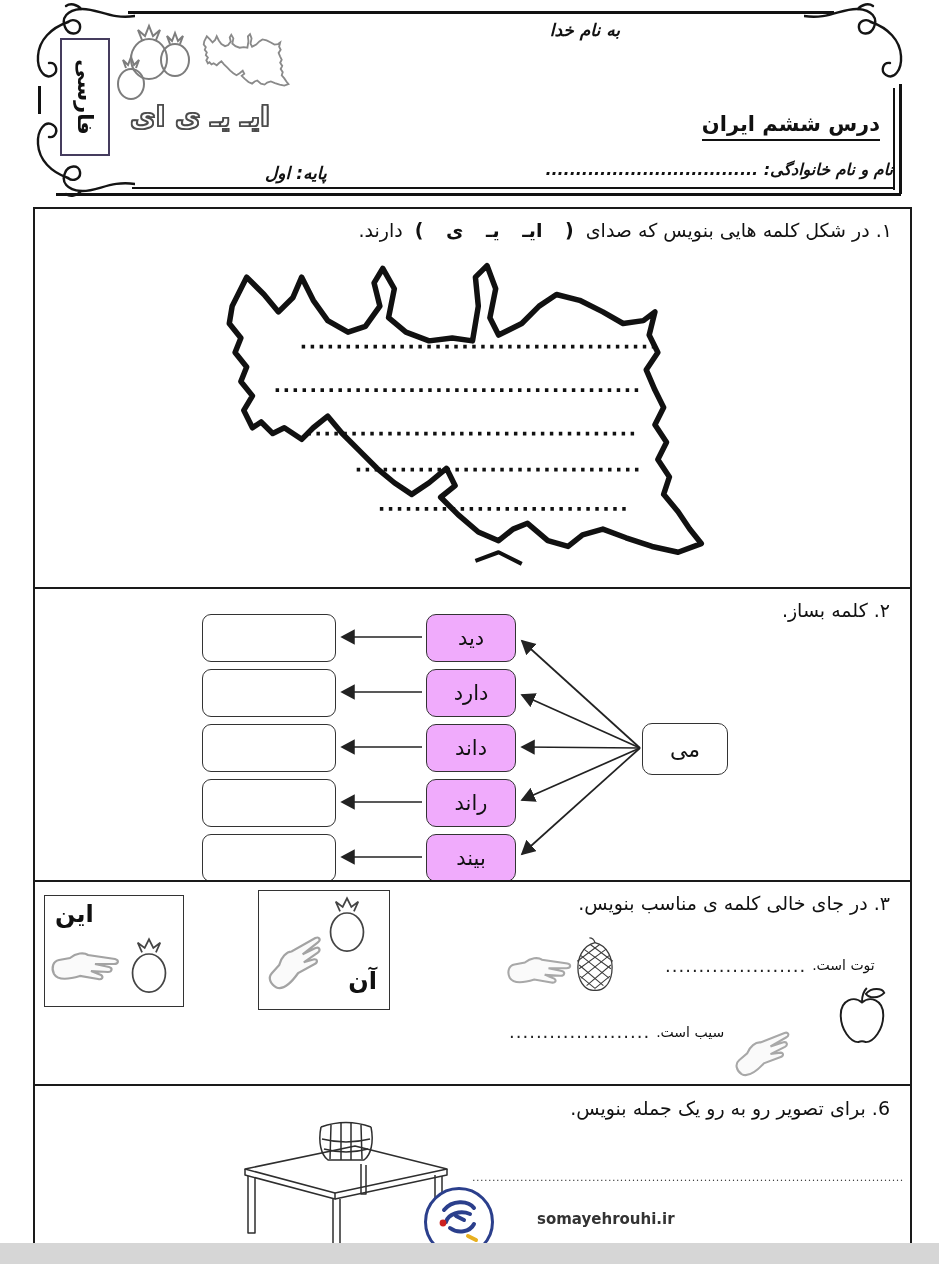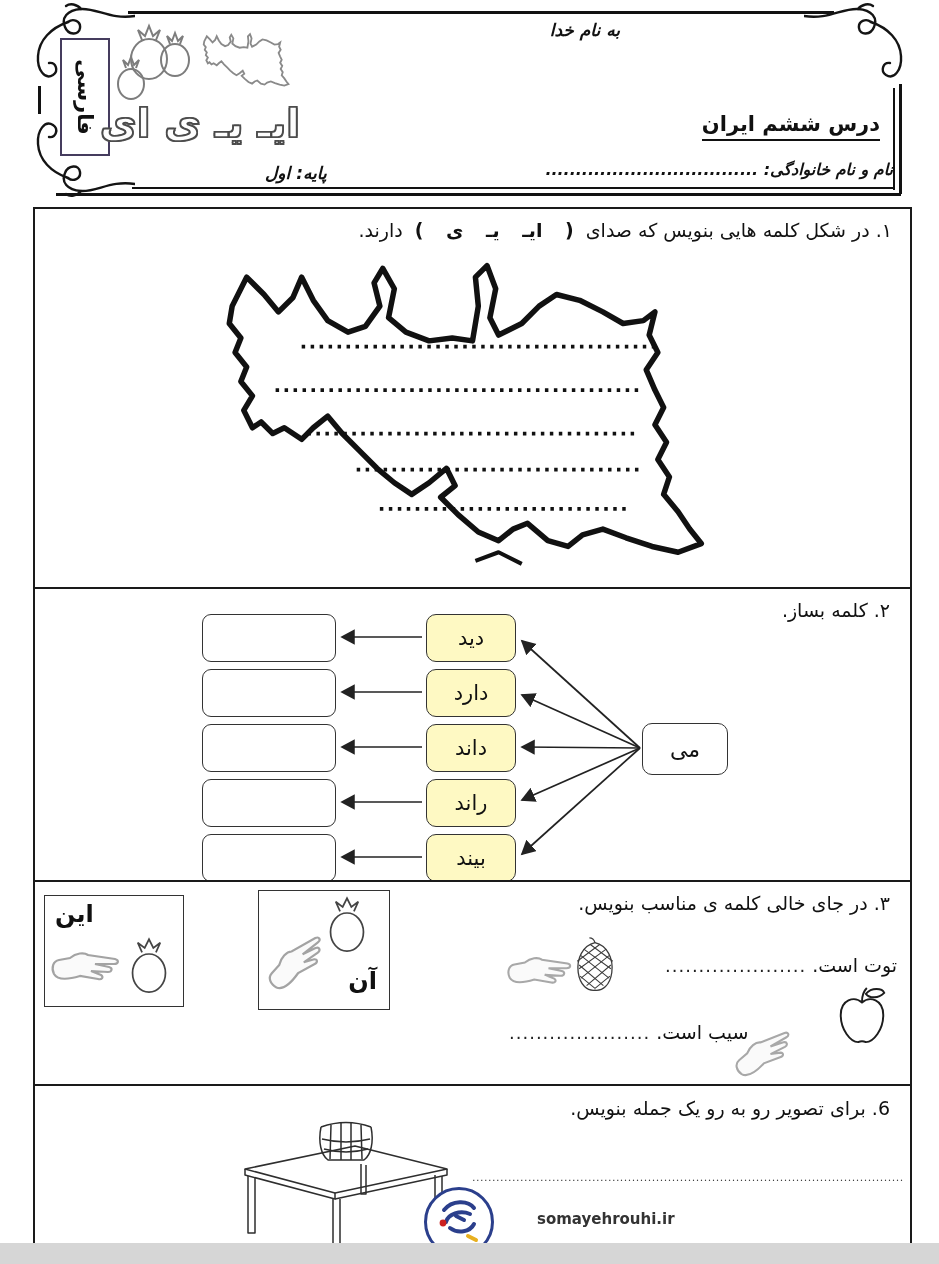--- a/index.html
+++ b/index.html
@@ -14,56 +14,56 @@
   .hdr-line{position:absolute;background:#121212;}
   .corner{position:absolute;width:110px;height:92px;}
   .bismillah{position:absolute;left:420px;top:20px;width:200px;text-align:right;
     font-style:italic;font-weight:bold;font-size:17px;direction:rtl;}
   .subject-box{position:absolute;left:60px;top:38px;width:46px;height:114px;
     border:2.5px solid #453c5e;background:#fff;}
   .subject-text{position:absolute;left:-34px;top:34px;width:114px;height:46px;
     transform:rotate(90deg);text-align:center;line-height:46px;
     font-weight:bold;font-size:21px;}
   .letters{position:absolute;left:95px;top:100px;width:210px;text-align:center;
-    direction:rtl;font-size:40px;font-weight:bold;color:#fdfdfd;
+    direction:rtl;font-size:28px;font-weight:bold;color:#fdfdfd;
     -webkit-text-stroke:1.6px #4a4a4a;
     text-shadow:-1px -1px 0 #5a5a5a,1px -1px 0 #5a5a5a,-1px 1px 0 #5a5a5a,1px 1px 0 #5a5a5a;}
   .lesson-title{position:absolute;right:59px;top:112px;direction:rtl;
     font-weight:bold;font-size:21px;border-bottom:2.5px solid #111;padding-bottom:3px;}
   .name-field{position:absolute;right:46px;top:160px;direction:rtl;
     font-style:italic;font-weight:bold;font-size:16px;}
   .grade{position:absolute;left:265px;top:163px;direction:rtl;
     font-style:italic;font-weight:bold;font-size:17px;}
 
   
   .main-box{position:absolute;left:33px;top:207px;width:875px;height:1035px;
     border:2px solid #1a1a1a;border-bottom-width:5px;background:#fff;}
   .divider{position:absolute;left:0;right:0;height:2px;background:#1a1a1a;}
   .q-title{position:absolute;direction:rtl;font-size:19px;white-space:nowrap;}
   .q1-sounds{font-weight:bold;word-spacing:16px;padding:0 6px;}
 
   
   .empty-box{position:absolute;left:167px;width:132px;height:46px;
     border:1.7px solid #333;border-radius:9px;background:#fff;}
   .word-box{position:absolute;left:391px;width:88px;height:46px;
-    border:1.7px solid #333;border-radius:10px;background:#fef9c3;
+    border:1.7px solid #333;border-radius:10px;background:#f0abfc;
     display:flex;align-items:center;justify-content:center;
     direction:rtl;font-size:21px;}
   .base-box{position:absolute;left:607px;top:514px;width:84px;height:50px;
     border:1.7px solid #333;border-radius:10px;background:#fff;
     display:flex;align-items:center;justify-content:center;
     direction:rtl;font-size:22px;}
   .q2-arrows{position:absolute;left:0;top:378px;pointer-events:none;}
 
   
   .example-box{position:absolute;border:1.7px solid #333;background:#fff;}
   .ex-label{position:absolute;font-weight:bold;font-size:24px;direction:rtl;}
   .fill-row{position:absolute;display:flex;align-items:center;direction:ltr;}
   .dots{font-size:18px;color:#222;letter-spacing:1px;white-space:nowrap;}
-  .fill-text{direction:rtl;font-size:19px;margin-left:6px;white-space:nowrap;}
+  .fill-text{direction:rtl;font-size:14px;margin-left:6px;white-space:nowrap;}
 
   
   .answer-dots{position:absolute;left:437px;top:962px;width:432px;overflow:hidden;
     white-space:nowrap;font-size:11px;color:#444;letter-spacing:0.5px;}
   .logo-circle{position:absolute;left:389px;top:978px;width:64px;height:64px;
     border:3px solid #2b3f8c;border-radius:50%;background:#fff;overflow:hidden;}
   .site-text{position:absolute;left:462px;top:1001px;font-weight:bold;
     font-size:15px;color:#333;margin-left:40px;}
 
   .bottom-bar{position:absolute;left:0;top:1243px;width:939px;height:21px;background:#d6d6d6;}

